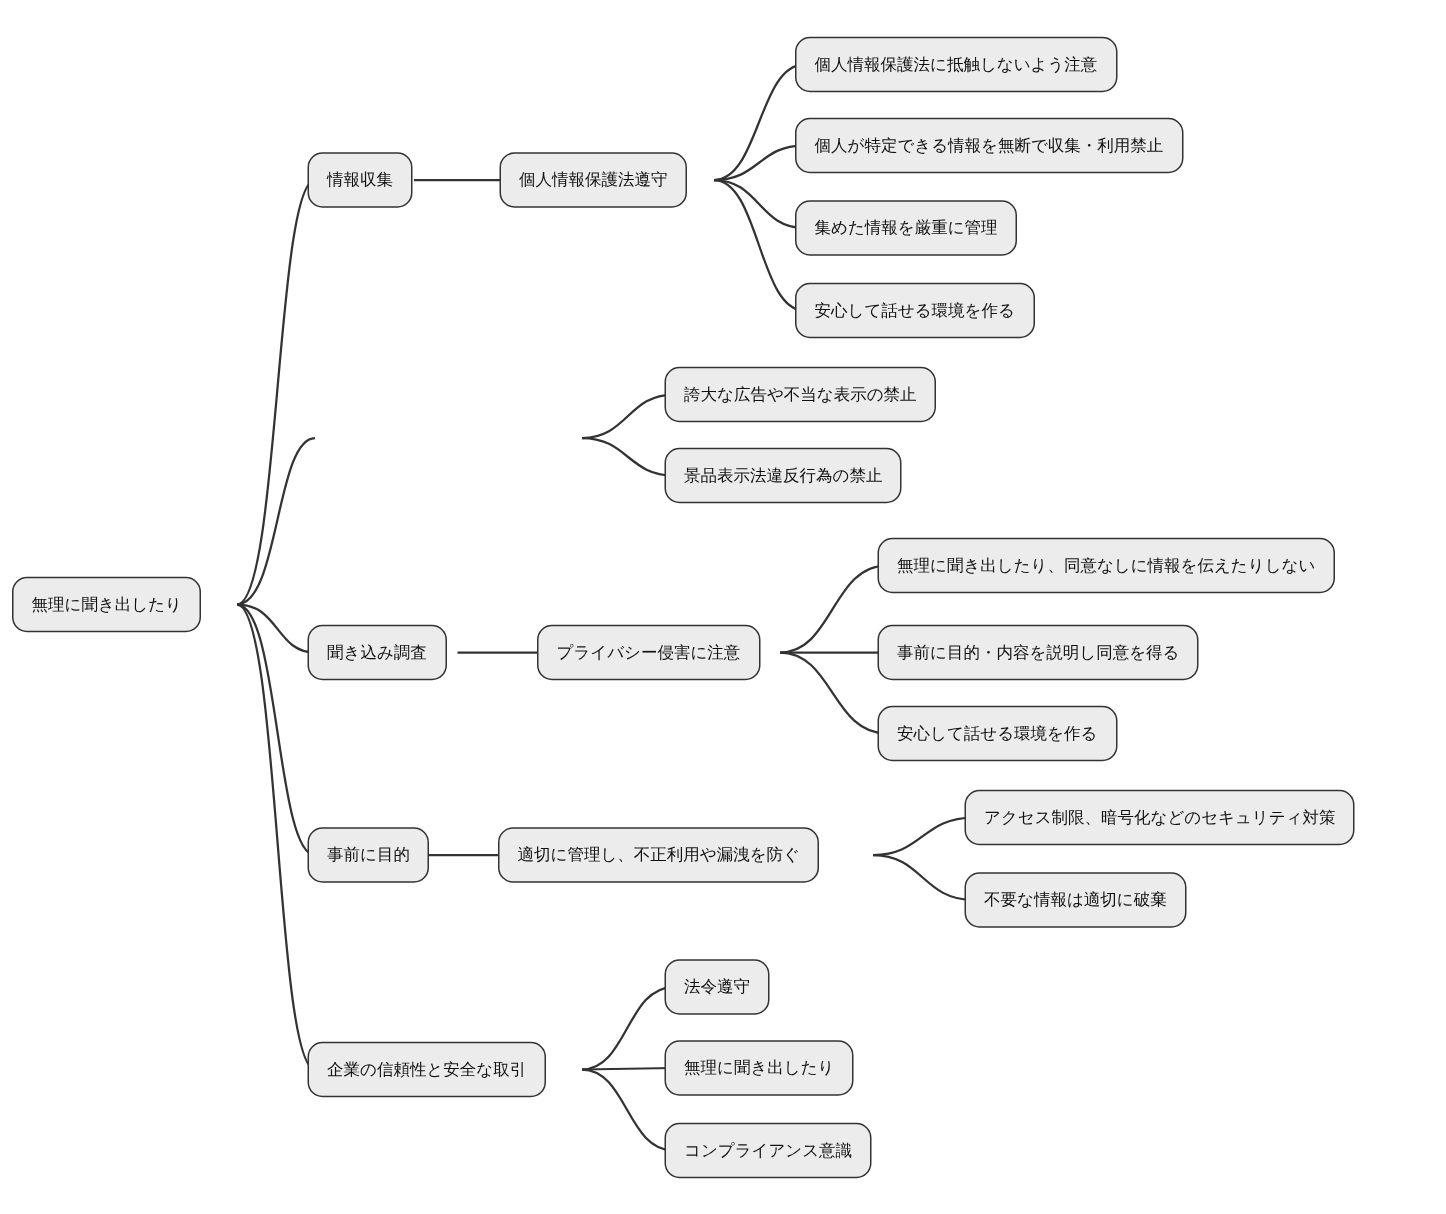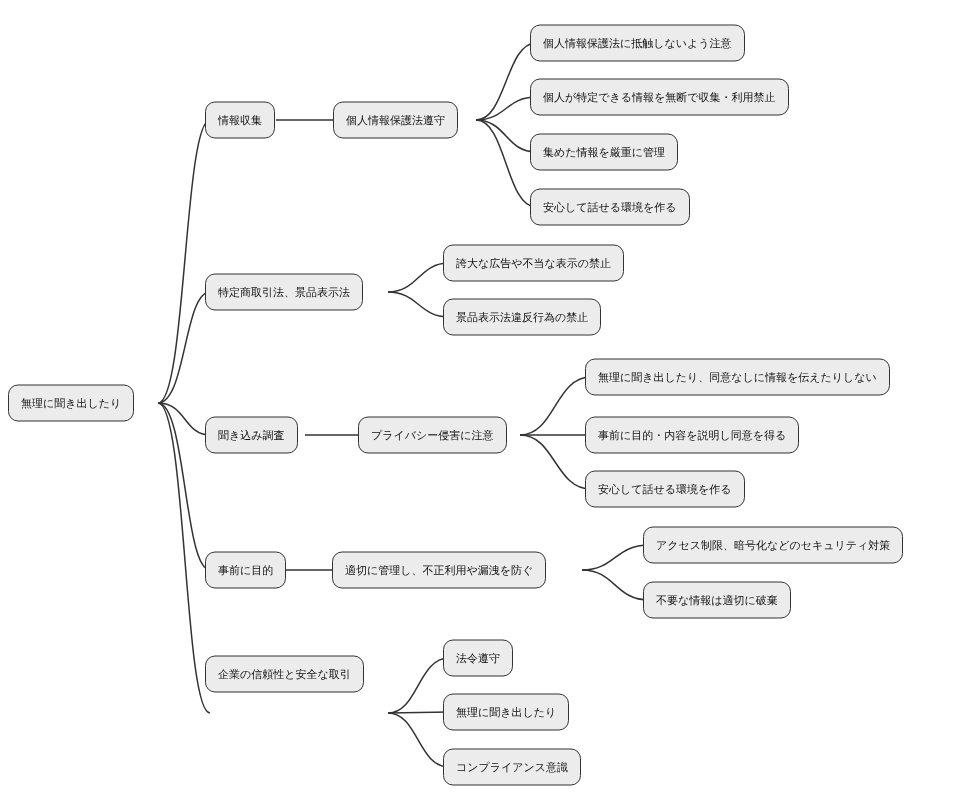--- a/index.html
+++ b/index.html
@@ -75,33 +75,32 @@
 
   <div class="node" style="left:8px;top:403px">無理に聞き出したり</div>
 
   <div class="node" style="left:205px;top:120px">情報収集</div>
   <div class="node" style="left:333px;top:120px">個人情報保護法遵守</div>
   <div class="node" style="left:530px;top:43px">個人情報保護法に抵触しないよう注意</div>
   <div class="node" style="left:530px;top:97px">個人が特定できる情報を無断で収集・利用禁止</div>
   <div class="node" style="left:530px;top:152px">集めた情報を厳重に管理</div>
   <div class="node" style="left:530px;top:207px">安心して話せる環境を作る</div>
 
-  <div class="node" style="left:205px;top:292px">特定商取引法、景品表示法</div>
   <div class="node" style="left:443px;top:317px">景品表示法違反行為の禁止</div>
   <div class="node" style="left:443px;top:263px">誇大な広告や不当な表示の禁止</div>
 
   <div class="node" style="left:205px;top:435px">聞き込み調査</div>
   <div class="node" style="left:358px;top:435px">プライバシー侵害に注意</div>
   <div class="node" style="left:585px;top:377px">無理に聞き出したり、同意なしに情報を伝えたりしない</div>
   <div class="node" style="left:585px;top:435px">事前に目的・内容を説明し同意を得る</div>
   <div class="node" style="left:585px;top:489px">安心して話せる環境を作る</div>
 
   <div class="node" style="left:205px;top:570px">事前に目的</div>
   <div class="node" style="left:332px;top:570px">適切に管理し、不正利用や漏洩を防ぐ</div>
   <div class="node" style="left:643px;top:545px">アクセス制限、暗号化などのセキュリティ対策</div>
   <div class="node" style="left:643px;top:600px">不要な情報は適切に破棄</div>
 
-  <div class="node" style="left:205px;top:674px">企業の信頼性と安全な取引</div>
+  <div class="node" style="left:205px;top:713px">企業の信頼性と安全な取引</div>
   <div class="node" style="left:443px;top:658px">法令遵守</div>
   <div class="node" style="left:443px;top:712px">無理に聞き出したり</div>
   <div class="node" style="left:443px;top:767px">コンプライアンス意識</div>
 
 </div>
 
 </body></html>

